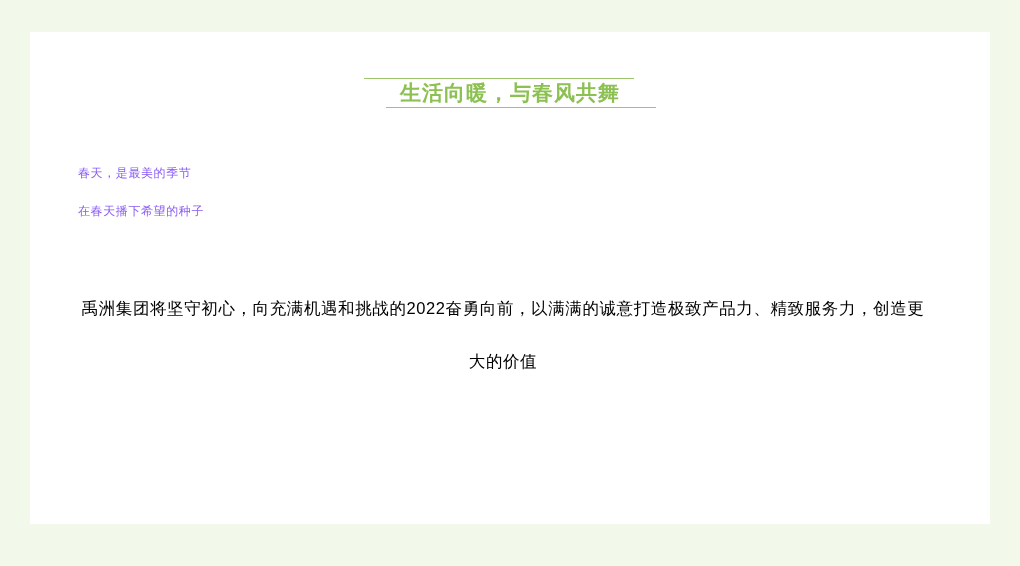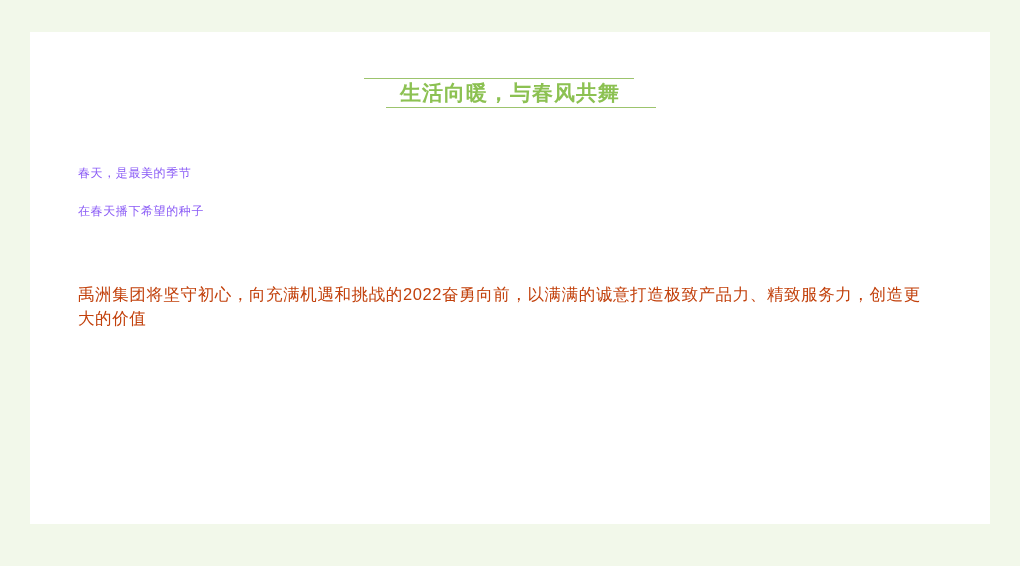--- a/index.html
+++ b/index.html
@@ -65,26 +65,27 @@
     width: 870px;
   }
   .line {
     color: #8b5cf6;
     font-size: 12px;
     line-height: 38px;
     letter-spacing: 0.6px;
     white-space: nowrap;
   }
   .para {
-    color: #c2410c;
+    color: #000000;
     font-size: 16.5px;
-    line-height: 24px;
+    line-height: 53px;
     letter-spacing: 0.6px;
     margin-top: 52px;
     width: 850px;
+    text-align: center;
   }
 </style>
 </head>
 <body>
 
 <div class="page">
   <div class="card">
 
     <div class="title-row">
       <div class="title-rule left"></div>

